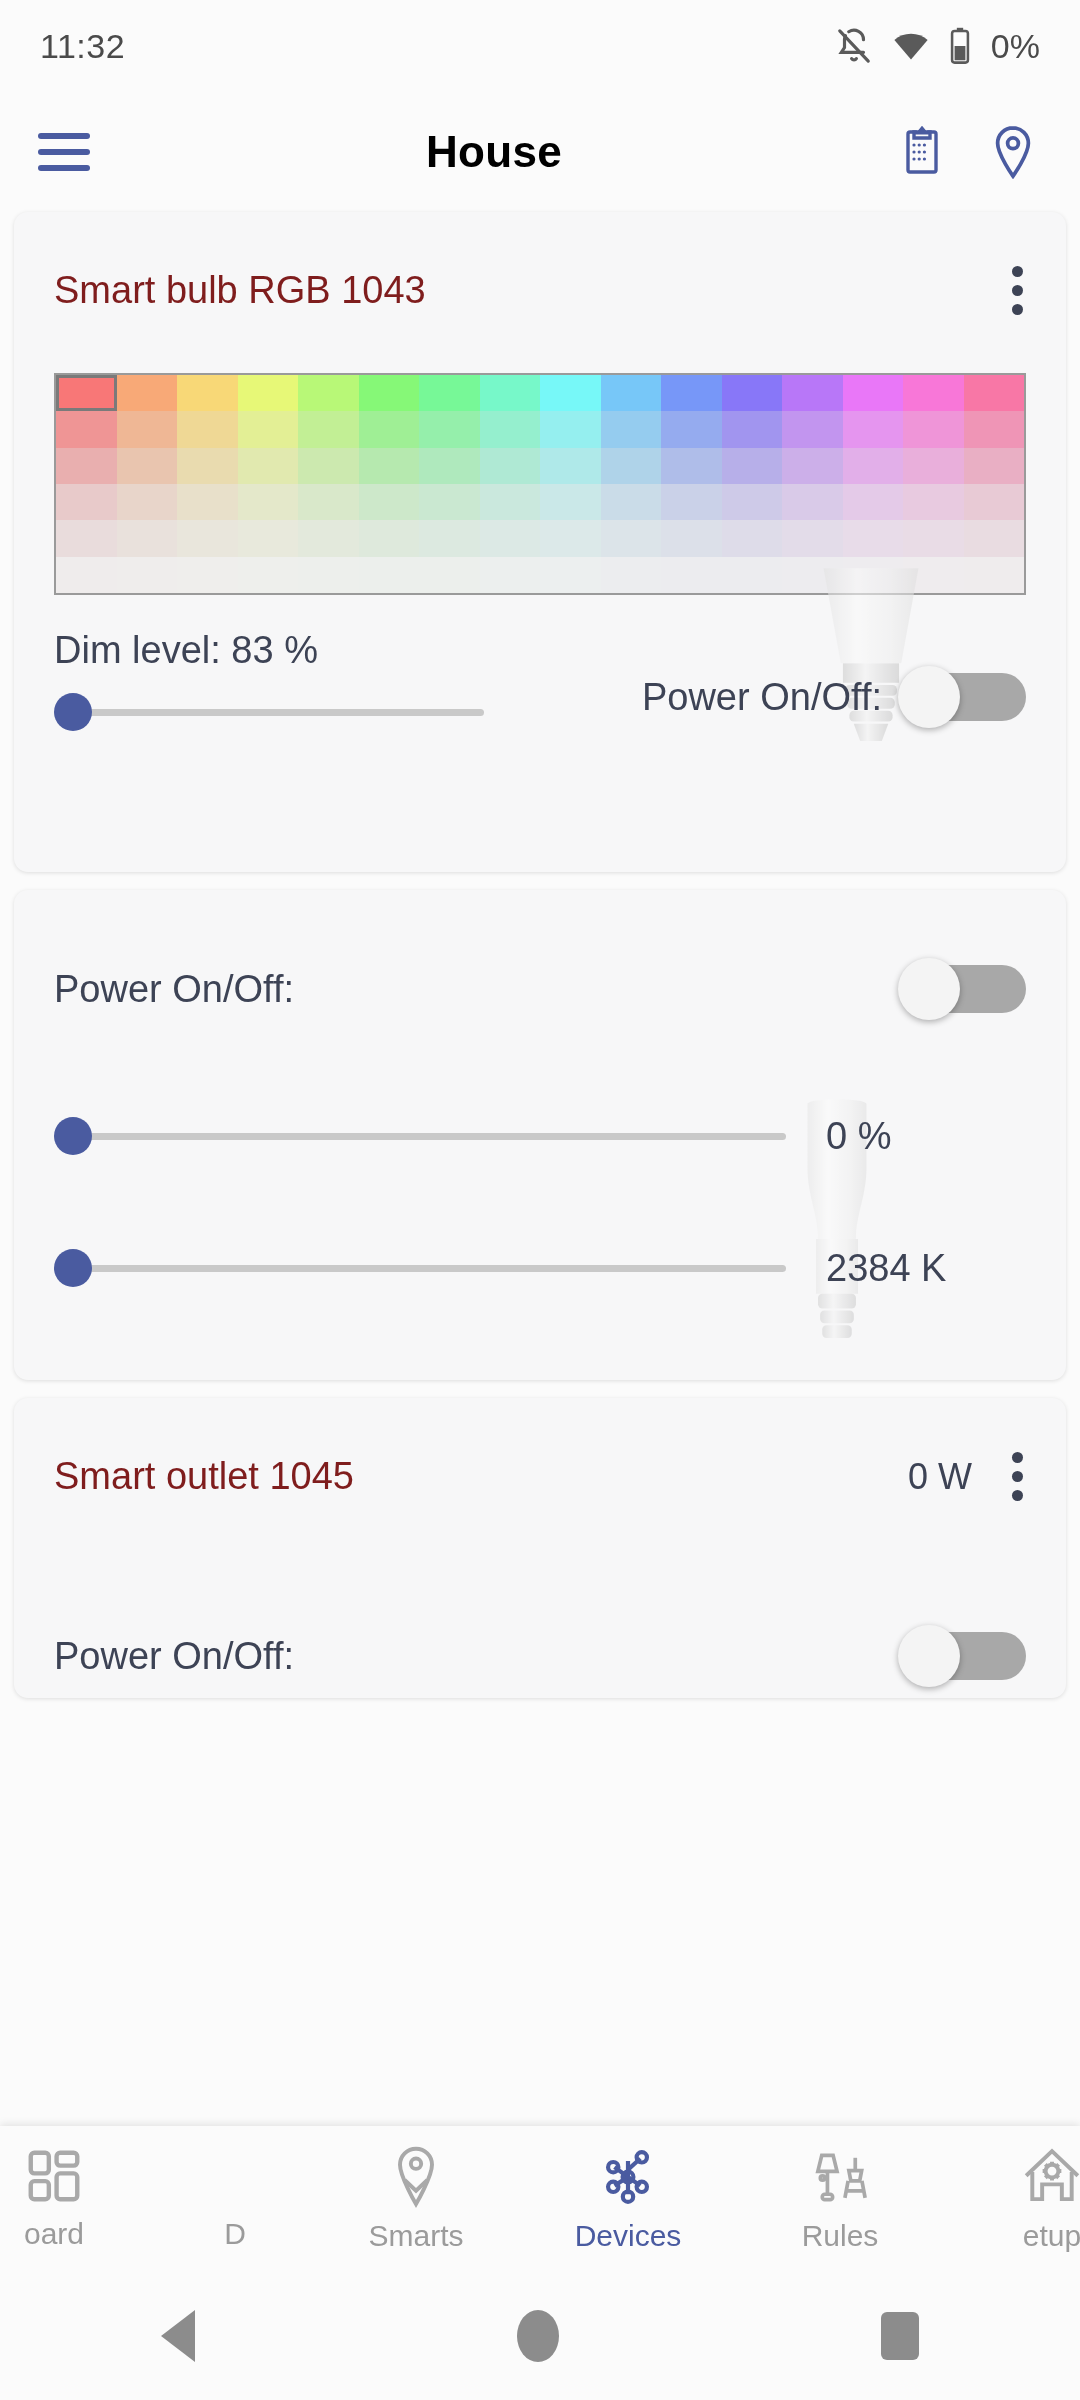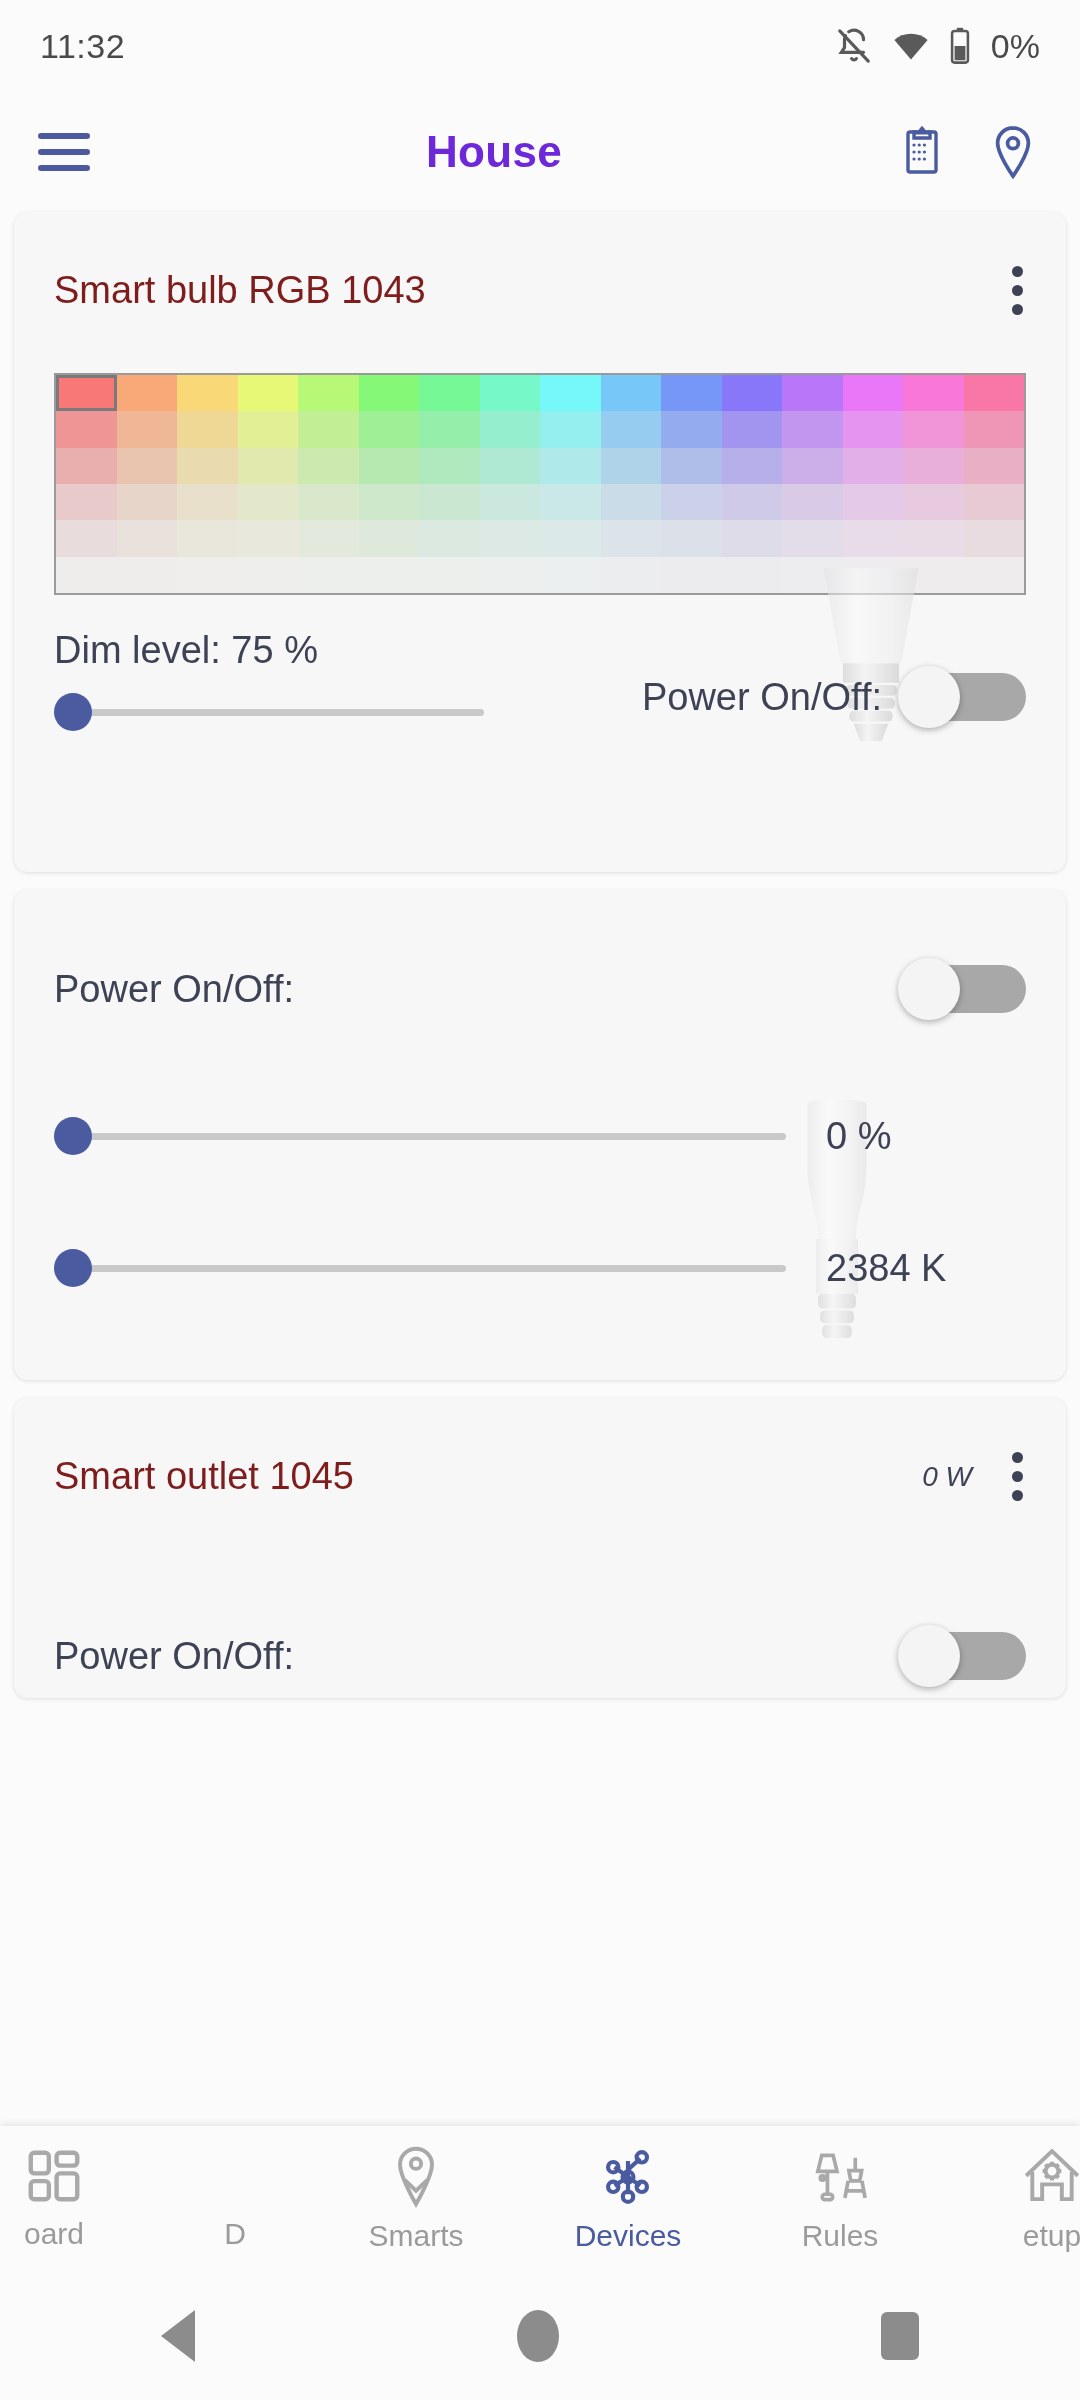--- a/index.html
+++ b/index.html
@@ -23,42 +23,42 @@
 
   
   .appbar {
     height: 120px; display: flex; align-items: center;
     padding: 0 38px; background: #fbfbfb;
   }
   .hamburger { width: 52px; display: flex; flex-direction: column; gap: 10px; cursor: pointer; }
   .hamburger span { display: block; height: 6px; border-radius: 3px; background: #4a5ba0; }
   .appbar-title {
     flex: 1; text-align: center; font-size: 44px; font-weight: bold;
-    color: #6d28d9; letter-spacing: .3px;
+    color: #000000; letter-spacing: .3px;
   }
   .appbar-actions { display: flex; align-items: center; gap: 44px; padding-right: 6px; }
   .appbar-actions svg { display: block; }
 
   
   .content { padding: 0 14px; }
   .card {
     position: relative;
     background: #f7f7f8;
     border-radius: 14px;
     box-shadow: 0 1px 4px rgba(0,0,0,.12);
     margin-bottom: 18px;
     overflow: hidden;
   }
   .card-head {
     display: flex; align-items: center;
     padding: 48px 40px 0 40px;
   }
   .card-title { font-size: 38px; color: #7f1d1d; }
   .card-head-right { margin-left: auto; display: flex; align-items: center; gap: 26px; }
-  .card-metric { font-size: 28px; color: #3d4355; font-style: italic; }
+  .card-metric { font-size: 36px; color: #3d4355; }
   .kebab { width: 12px; display: flex; flex-direction: column; gap: 8px; cursor: pointer; padding: 6px 14px; }
   .kebab i { display: block; width: 11px; height: 11px; border-radius: 50%; background: #3d4355; }
 
   
   .colorgrid-wrap { padding: 52px 40px 0 40px; }
   .colorgrid {
     display: grid;
     grid-template-columns: repeat(16, 1fr);
     border: 2px solid #9a9a9a;
     width: 100%;
@@ -336,21 +336,21 @@
           <rect x="17" y="46" width="26" height="9" fill="url(#bg2)"></rect>
           <rect x="18" y="56" width="24" height="5" rx="2" fill="url(#bg2)"></rect>
           <rect x="19" y="62" width="22" height="5" rx="2" fill="url(#bg2)"></rect>
           <rect x="20" y="68" width="20" height="5" rx="2" fill="url(#bg2)"></rect>
           <path d="M22 74h16l-3 8h-10z" fill="url(#bg2)"></path>
         </svg>
       </div>
 
       <div class="card1-controls">
         <div class="dim-block">
-          <div class="dim-label">Dim level: 75 %</div>
+          <div class="dim-label">Dim level: 83 %</div>
           <div class="slider">
             <div class="track"></div>
             <div class="thumb"></div>
           </div>
         </div>
         <div class="card1-power">
           <span class="label">Power On/Off:</span>
           <div class="toggle">
             <div class="tr"></div>
             <div class="kn"></div>

